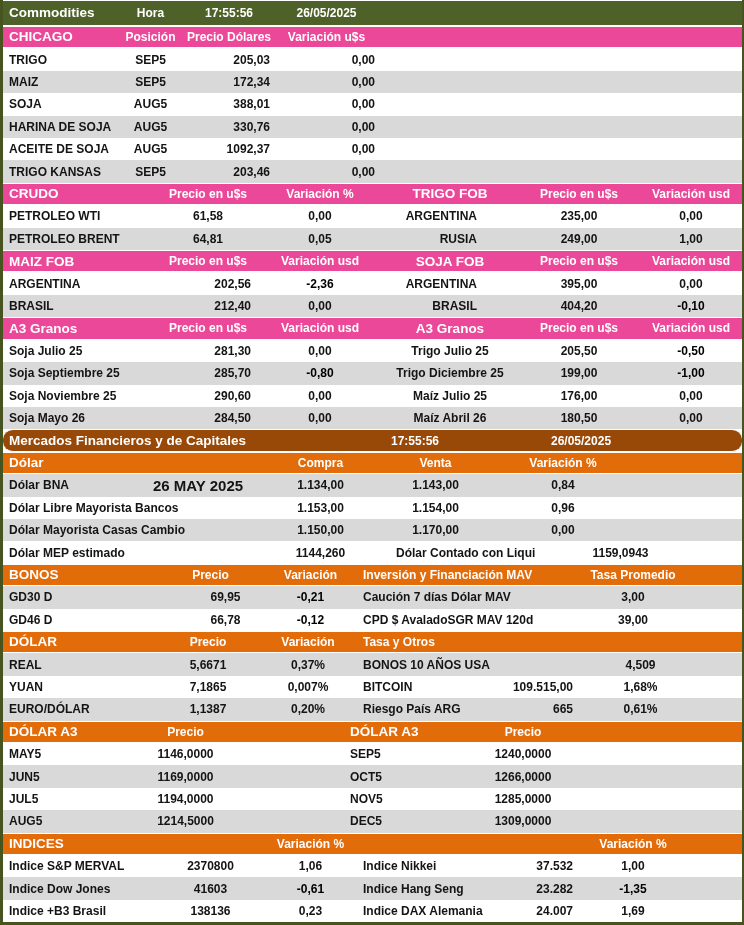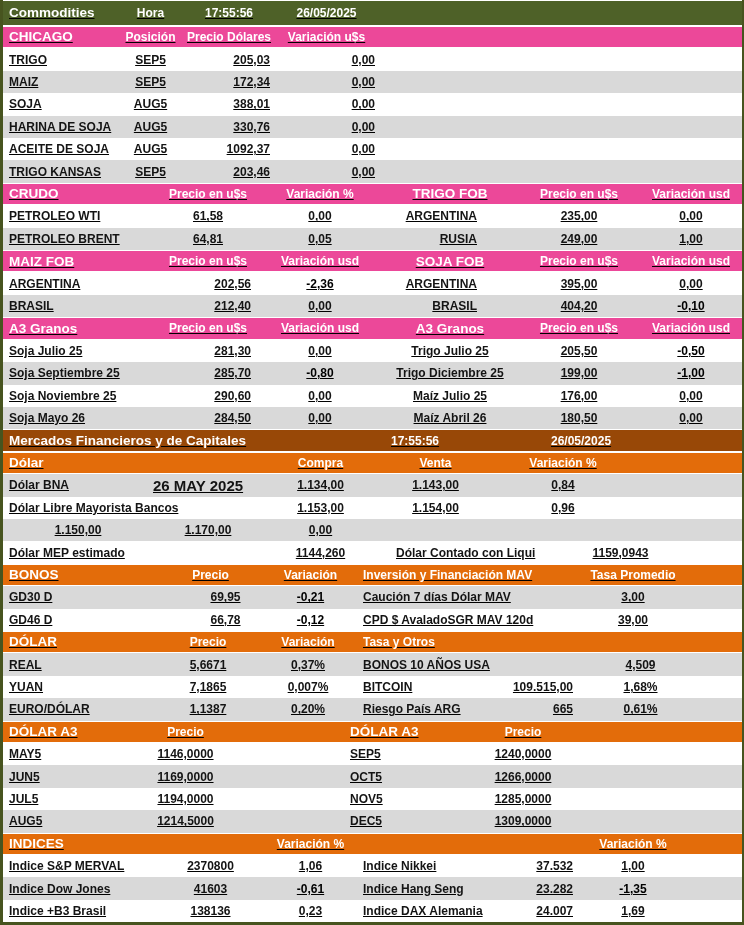--- a/index.html
+++ b/index.html
@@ -8,38 +8,38 @@
     box-sizing:border-box;
     display:flex;flex-direction:column;
     border-left:3px solid #47541f;
     border-right:2px solid #47541f;
     border-bottom:3px solid #47541f;
     background:#fff;
     font-family:"Liberation Sans","DejaVu Sans",sans-serif;
     font-weight:700;
     overflow:hidden;
   }
-  .row{display:grid;align-items:center;flex:1 1 22px;min-height:0;box-sizing:border-box;text-decoration:underline;}
+  .row{display:grid;align-items:center;flex:1 1 22px;min-height:0;box-sizing:border-box;}
   .cell{font-size:12px;color:#141414;white-space:nowrap;line-height:1;box-sizing:border-box;}
   .al{text-align:left;padding-left:6px;}
   .ac{text-align:center;}
   .ar{text-align:right;}
   .title{font-size:13.5px;}
   .sm{font-size:15px;}
   .red{color:#000000;}
   .pr3{padding-right:3px;}  .pr5{padding-right:5px;}
   .pr12{padding-right:12px;}.pr15{padding-right:15px;}
   .pr30{padding-right:30px;}.pr46{padding-right:46px;}
   .pl4{padding-left:4px;}   .pl10{padding-left:10px;}
   .pl14{padding-left:14px;} .pl18{padding-left:18px;}
   .pl28{padding-left:28px;} .pl30{padding-left:30px;}
   .bg-dark{background:#4e6128;}
   .bg-olive{background:#ec4899;}
   .bg-orange{background:#e36c0a;}
-  .bg-brown{background:#984807;}
+  .bg-brown{background:#984807;border-radius:10px;}
   .bg-w{background:#ffffff;}
   .bg-g{background:#d9d9d9;}
   .hdr{border-top:1px solid #fff;border-bottom:1px solid #fff;}
   .hdr .cell,.bar .cell{color:#ffffff;}
   
   .g-top{grid-template-columns:115px 65px 92px 103px 1fr;}
   .g-com{grid-template-columns:150px 110px 114px 146px 112px 112px;}
   .g-brown{grid-template-columns:374px 146px 180px 1fr;}
   .g-dh{grid-template-columns:260px 115px 115px 140px 1fr;}
   .g-dr{grid-template-columns:150px 110px 115px 115px 140px 1fr;}
@@ -207,20 +207,21 @@
       <div class="cell ac">1.143,00</div>
       <div class="cell ac">0,84</div>
     </div>
     <div class="row g-dr bg-w">
       <div class="cell al" style="grid-column: span 2;">Dólar Libre Mayorista Bancos</div>
       <div class="cell ac">1.153,00</div>
       <div class="cell ac">1.154,00</div>
       <div class="cell ac">0,96</div>
     </div>
     <div class="row g-dr bg-g">
+      <div class="cell al" style="grid-column: span 2;">Dólar Mayorista Casas Cambio</div>
       <div class="cell ac">1.150,00</div>
       <div class="cell ac">1.170,00</div>
       <div class="cell ac">0,00</div>
     </div>
     <div class="row g-mep bg-w">
       <div class="cell al">Dólar MEP estimado</div>
       <div class="cell ac">1144,260</div>
       <div class="cell al pl18">Dólar Contado con Liqui</div>
       <div class="cell ac">1159,0943</div>
     </div>

